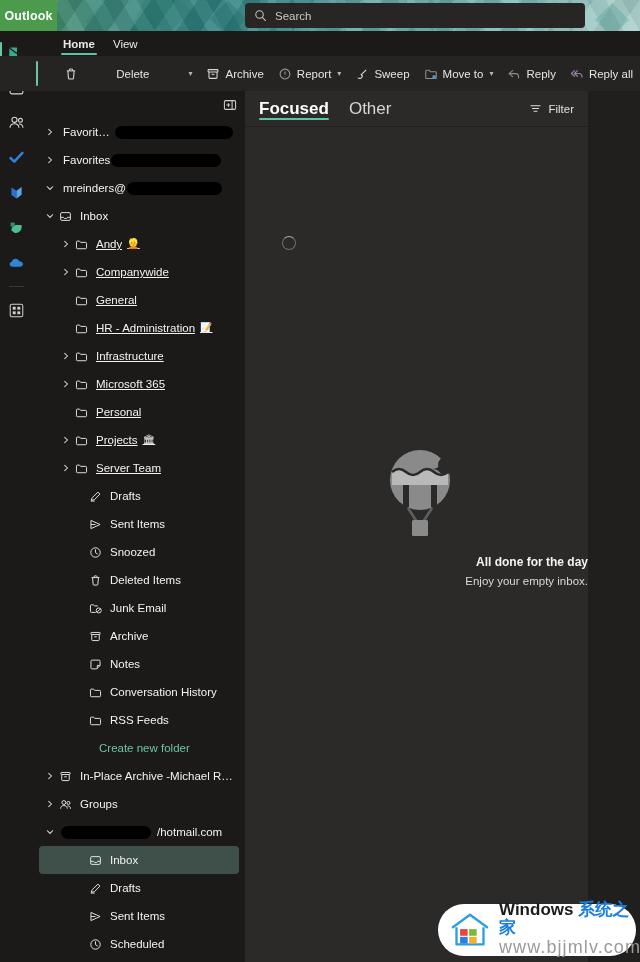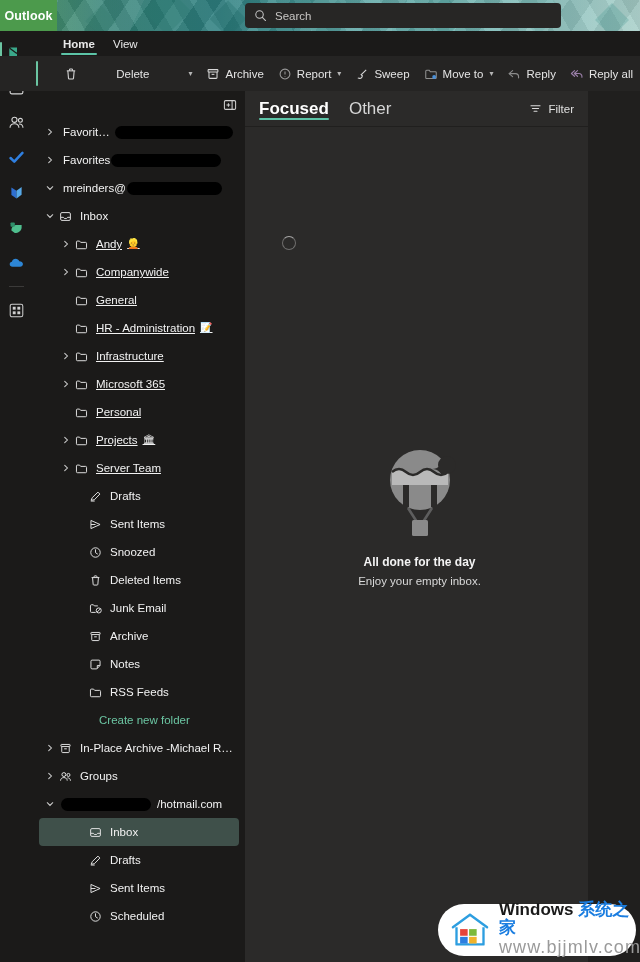--- a/index.html
+++ b/index.html
@@ -31,21 +31,21 @@
   .d6 { left: 600px; top: 8px; width: 24px; height: 24px; background: #4d9a95; transform: rotate(45deg); }
   .d7 { left: 90px; top: 10px; width: 22px; height: 22px; background: #357f6e; transform: rotate(45deg); }
 
   .brand {
     position: absolute; left: 0; top: 0; width: 57px; height: 31px;
     background: #4c9a4c;
     display: flex; align-items: center; justify-content: center;
     font-size: 12.5px; font-weight: bold; color: #ffffff; letter-spacing: .1px;
   }
   .searchbar {
-    position: absolute; left: 245px; top: 3px; width: 316px; height: 25px;
+    position: absolute; left: 245px; top: 3px; width: 340px; height: 25px;
     background: #272625; border-radius: 4px;
     display: flex; align-items: center; padding: 0 9px; gap: 8px;
   }
   .searchbar .ico { width: 13px; height: 13px; flex: none; opacity: .85; }
   .searchbar input {
     flex: 1; background: transparent; border: none; outline: none;
     color: #e6e6e6; font-size: 11.5px; font-family: "Liberation Sans", sans-serif;
   }
   .searchbar input::placeholder { color: #c8c6c4; }
 
@@ -137,21 +137,21 @@
   }
   .filterbtn {
     margin-left: auto; display: flex; align-items: center; gap: 6px;
     font-size: 11.5px; color: #e0e0e0; cursor: pointer;
   }
   .spinner {
     position: absolute; left: 37px; top: 145px; width: 14px; height: 14px;
     border: 1.6px solid #6f6e6d; border-top-color: #a9a8a7; border-radius: 50%;
   }
   .emptystate {
-    position: absolute; left: 6px; right: 0; top: 355px; text-align: center;
+    position: absolute; left: 6px; right: 0; top: 355px; text-align: right;
   }
   .balloon { width: 78px; height: 95px; margin: 0 auto 14px; display: block; }
   .es-title { font-size: 12px; font-weight: bold; color: #f3f3f3; margin-bottom: 6px; }
   .es-sub { font-size: 11.5px; color: #d9d9d9; }
 
   
   .readingpane {
     position: absolute; left: 588px; top: 91px; width: 52px; height: 871px;
     background: #201f1e;
   }
@@ -584,20 +584,29 @@
           </div>
           <div class="flabel">Notes</div>
         </div>
         <div class="frow lvl2b">
           <div class="chev"></div>
           <div class="ficon">
             <svg viewBox="0 0 16 16" fill="none" stroke="#e2e2e2" stroke-width="1.2">
               <path d="M1.8 5 a1.2 1.2 0 011.2-1.2h2.6L7 5.4h6a1.2 1.2 0 011.2 1.2v5.4a1.2 1.2 0 01-1.2 1.2H3a1.2 1.2 0 01-1.2-1.2z"></path>
             </svg>
           </div>
+          <div class="flabel">Conversation History</div>
+        </div>
+        <div class="frow lvl2b">
+          <div class="chev"></div>
+          <div class="ficon">
+            <svg viewBox="0 0 16 16" fill="none" stroke="#e2e2e2" stroke-width="1.2">
+              <path d="M1.8 5 a1.2 1.2 0 011.2-1.2h2.6L7 5.4h6a1.2 1.2 0 011.2 1.2v5.4a1.2 1.2 0 01-1.2 1.2H3a1.2 1.2 0 01-1.2-1.2z"></path>
+            </svg>
+          </div>
           <div class="flabel">RSS Feeds</div>
         </div>
         <div class="frow lvl3">
           <div class="chev"></div>
           <div class="flabel createnew">Create new folder</div>
         </div>
         <div class="frow lvl0">
           <div class="chev">
             <svg viewBox="0 0 10 10" fill="none" stroke="#cfcfcf" stroke-width="1.3" stroke-linecap="round">
               <path d="M3.4 1.6 L6.8 5 L3.4 8.4"></path>

